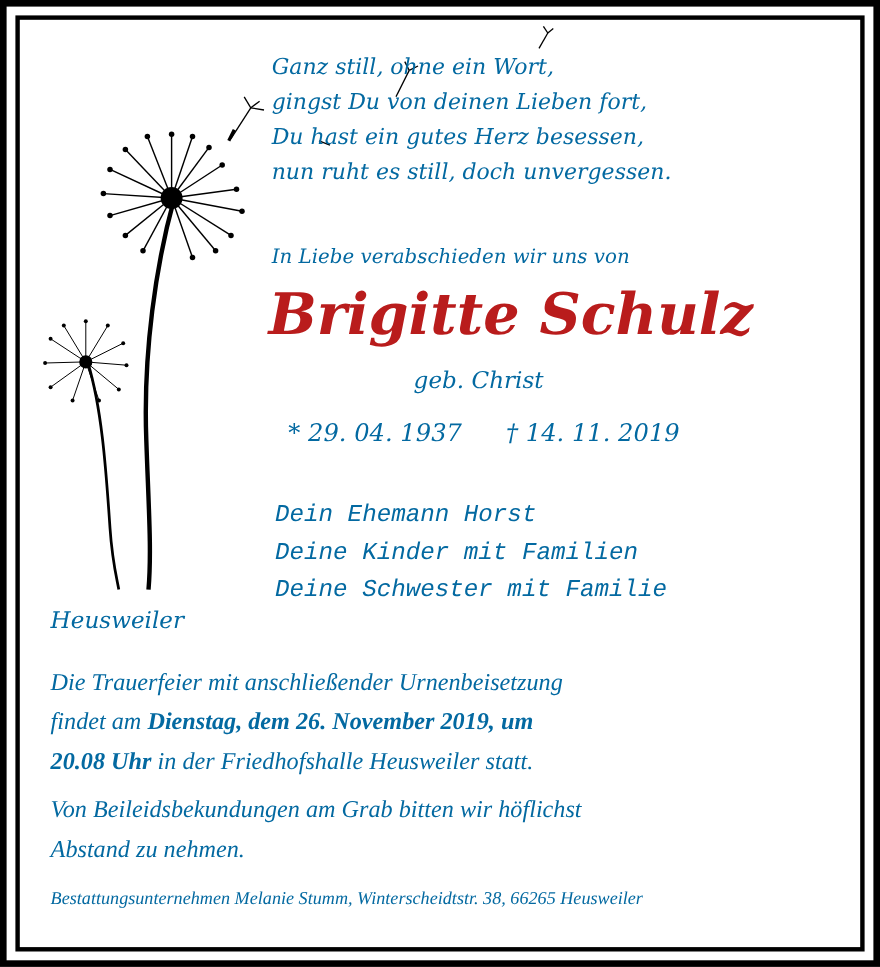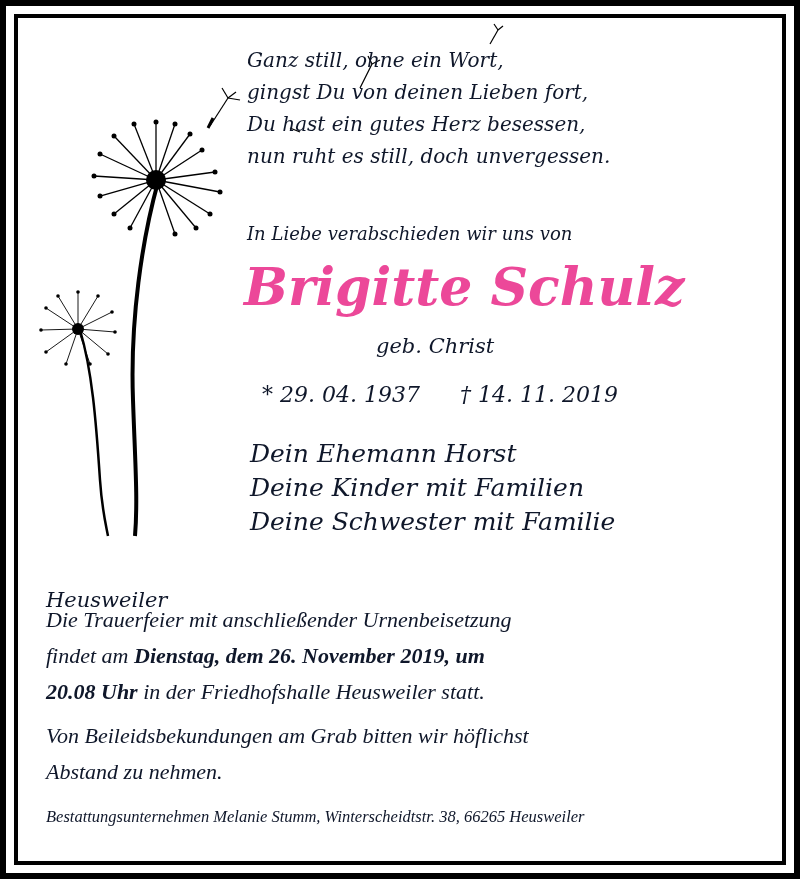--- a/index.html
+++ b/index.html
@@ -1,27 +1,27 @@
 <!DOCTYPE html>
 <html><head>
 <meta charset="utf-8">
 <style>
   html, body { margin:0; padding:0; background:#ffffff; }
   body { width:800px; height:879px; position:relative; overflow:hidden; font-family:"DejaVu Serif", serif; color:#1a1a1a; }
   .outer { position:absolute; left:0; top:0; width:800px; height:879px; box-sizing:border-box; border:6px solid #000; background:#fff; }
   .inner { position:absolute; left:14px; top:14px; width:772px; height:851px; box-sizing:border-box; border:4px solid #000; background:#fff; }
-  .t { position:absolute; white-space:nowrap; font-style:italic; font-family:"DejaVu Serif", serif; color:#0f172a; }
+  .t { position:absolute; white-space:nowrap; font-style:italic; font-family:"DejaVu Serif", serif; color:#0369a1; }
   .poem { left:247px; top:44px; font-size:20px; line-height:32px; }
   .farewell { left:247px; top:199px; font-size:18px;margin-top:24px; }
-  .name { left:244px; top:256px; font-size:52px; font-weight:bold; letter-spacing:0px; color:#ec4899; }
+  .name { left:244px; top:256px; font-size:52px; font-weight:bold; letter-spacing:0px; color:#b91c1c; }
   .maiden { left:376px; top:334px; font-size:21px; }
   .dates { left:262px; top:382px; font-size:22px; }
   .dates .d2 { margin-left:40px; }
-  .family { left:250px; top:437px; font-size:25px; line-height:34px; }
-  .place { left:46px; top:552px; font-size:21px;margin-top:36px; }
+  .family { left:250px; top:452px; font-size:22px; line-height:34px;font-family:Liberation Mono, monospace; }
+  .place { left:46px; top:552px; font-size:21px; }
   .ceremony { left:46px; top:602px; font-size:22px; line-height:36px; font-family:"Liberation Serif", serif; }
   .ceremony b { font-weight:bold;text-align:right; }
   .condol { left:46px; top:718px; font-size:22px; line-height:36px; font-family:"Liberation Serif", serif; }
   .undertaker { left:46px; top:807px; font-size:16.5px; font-family:"Liberation Serif", serif; }
   svg.flowers { position:absolute; left:30px; top:100px; }
   svg.seeds { position:absolute; left:0; top:0; }
 </style>
 </head>
 <body>
 

